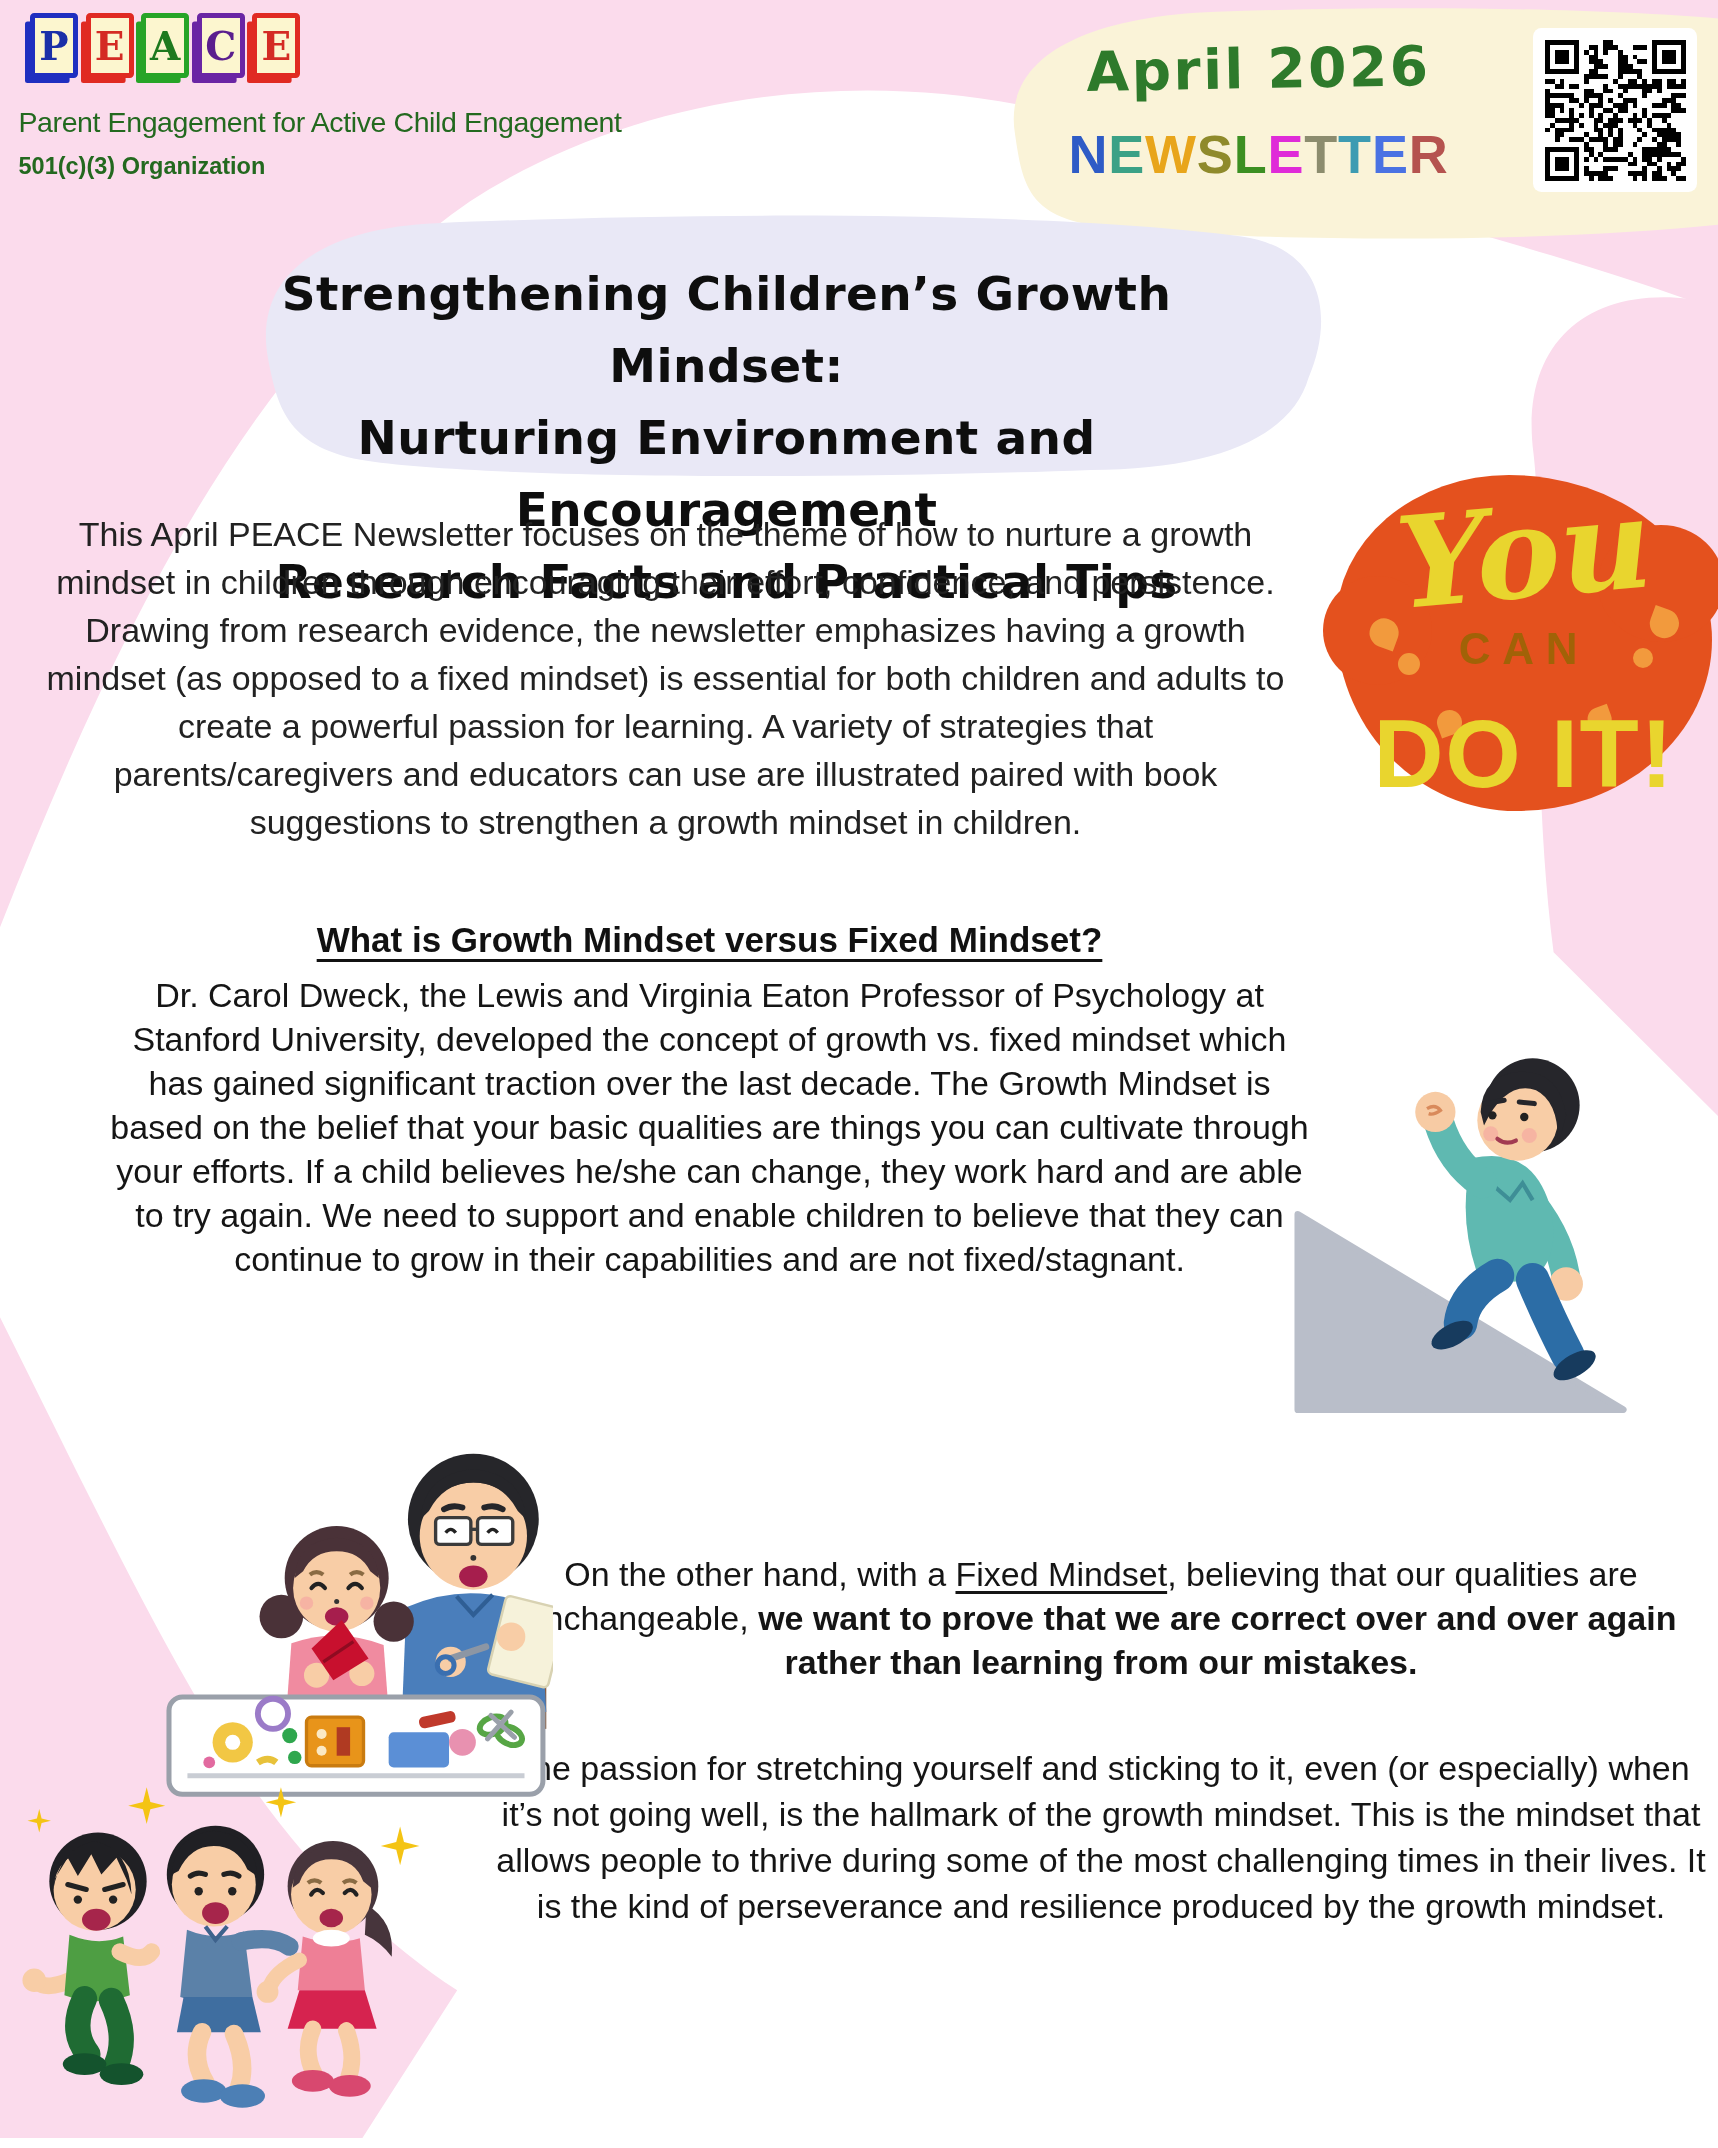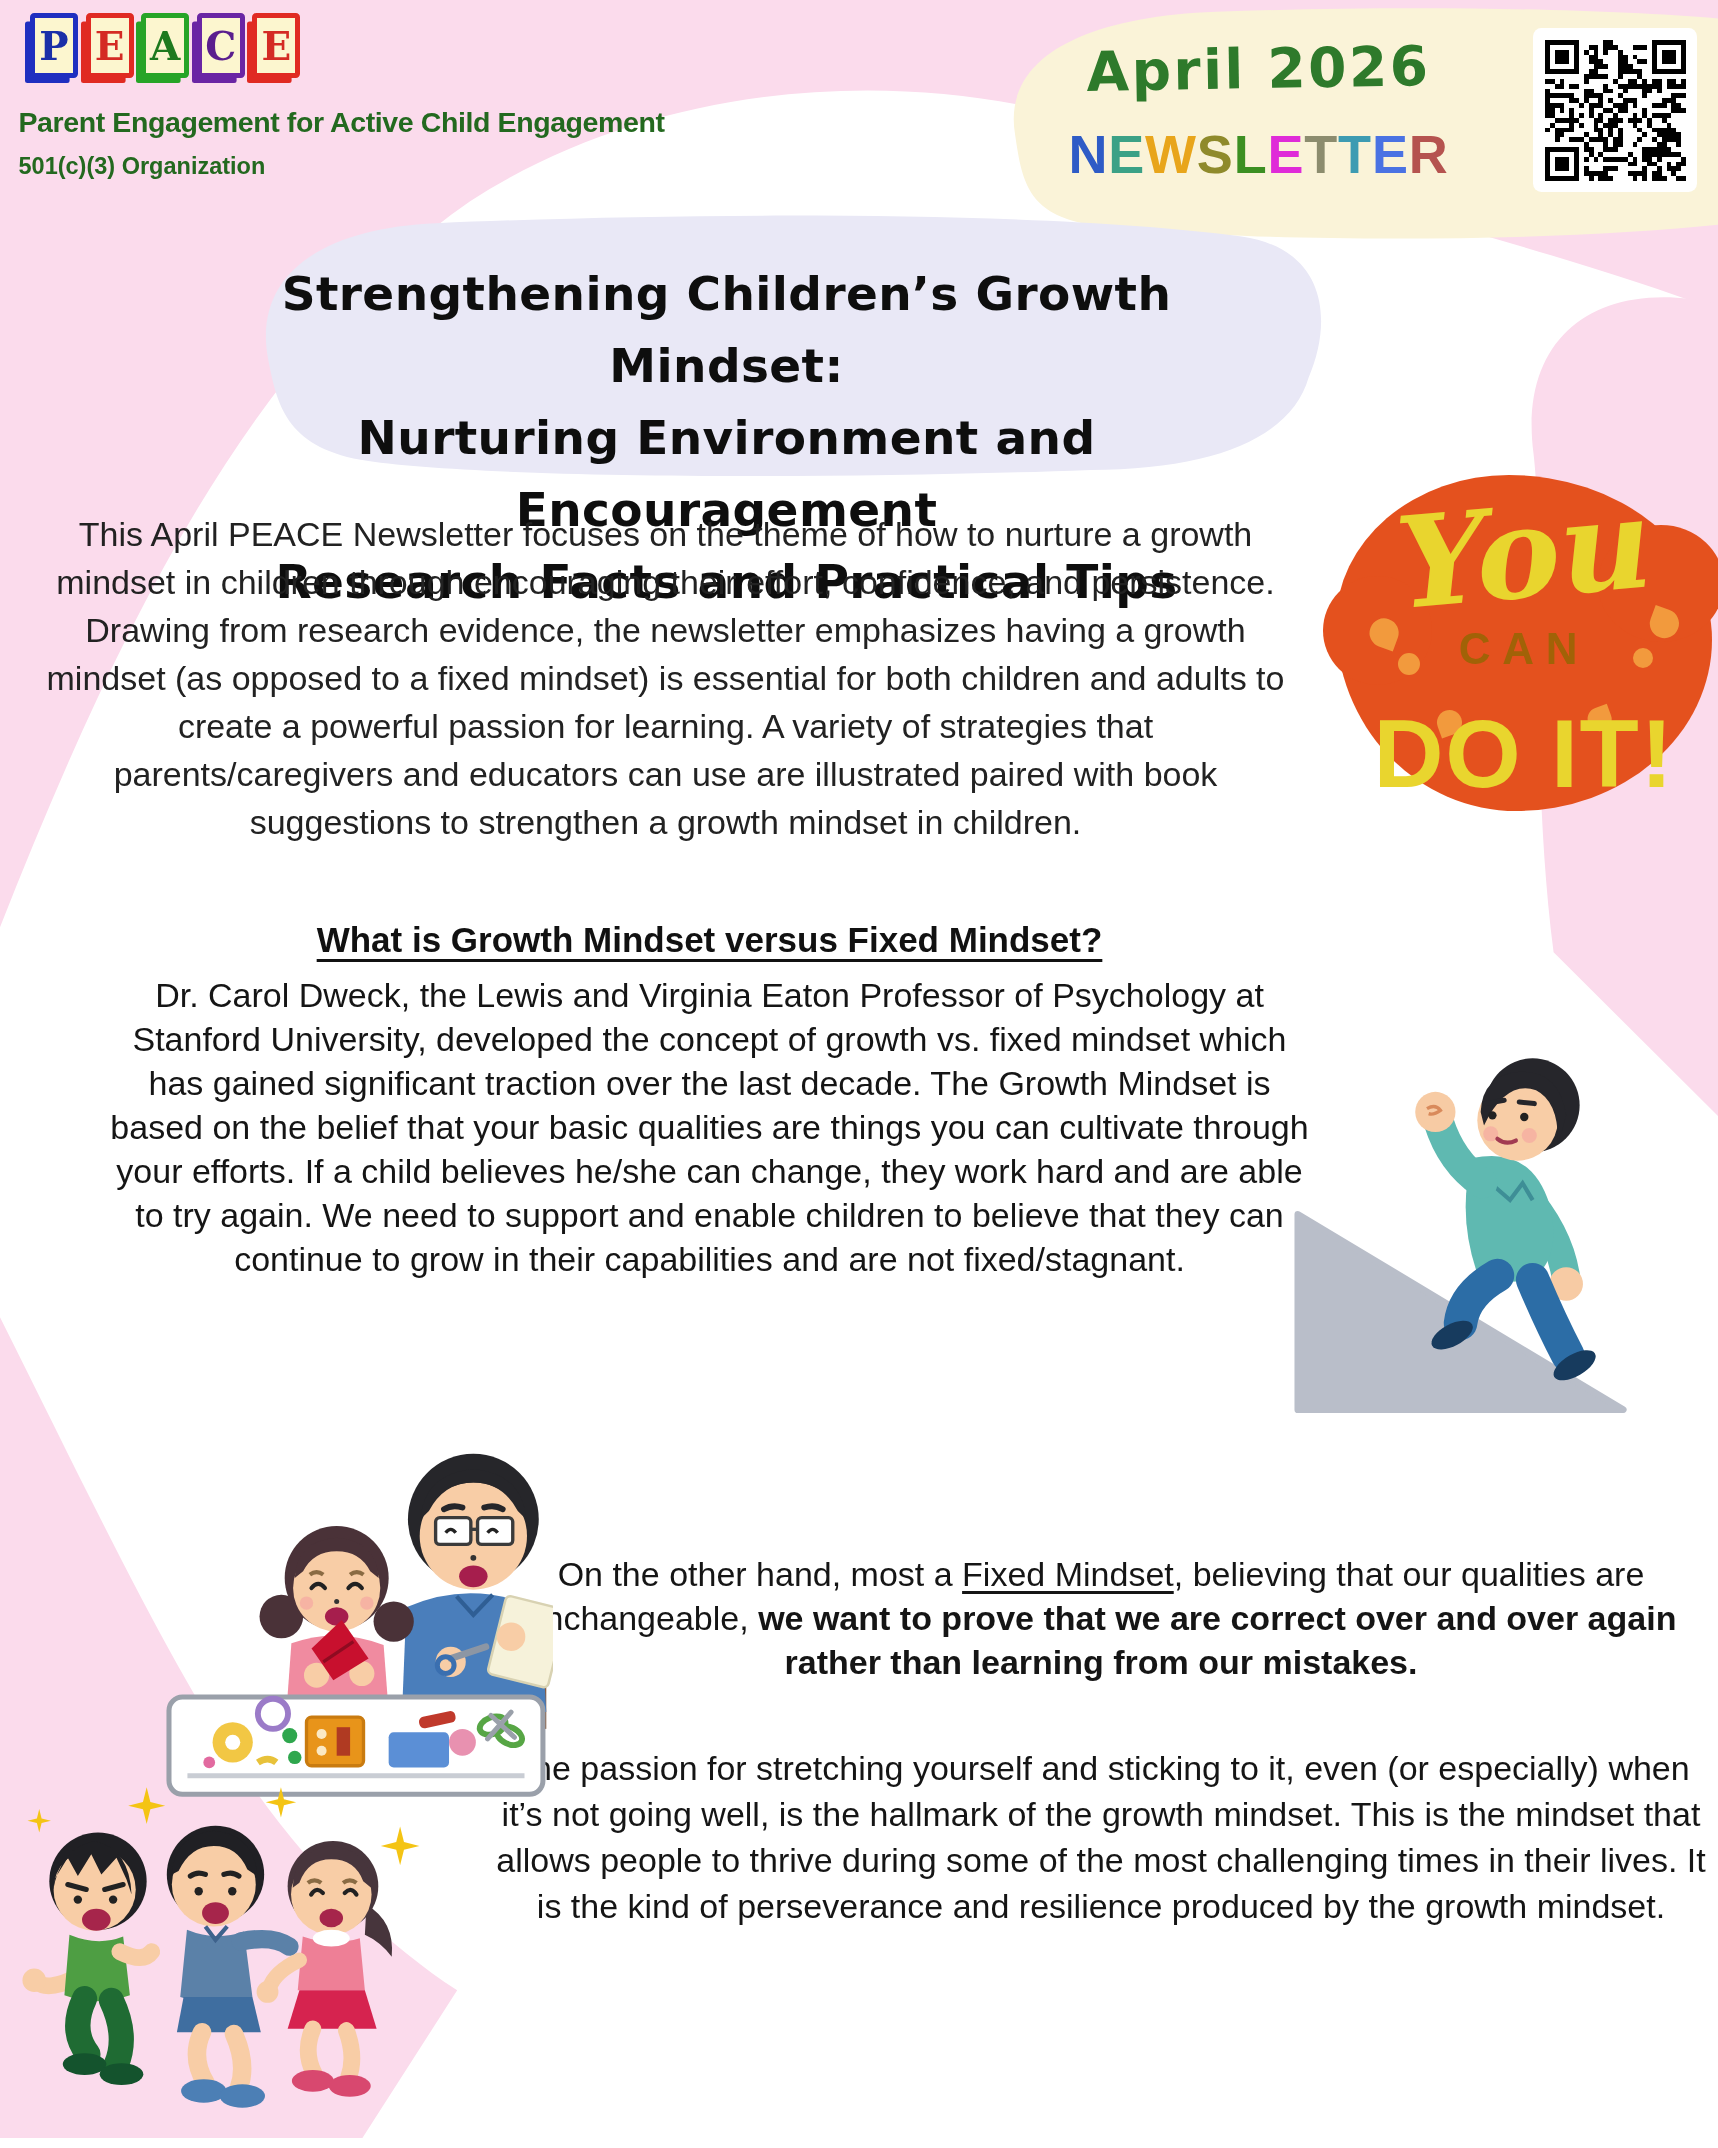--- a/index.html
+++ b/index.html
@@ -14,21 +14,21 @@
 
   
   .logo { position:absolute; left:30px; top:13.4px; display:flex; gap:7.6px; }
   .block {
     width:48px; height:65px; border:5.9px solid var(--bc); border-radius:4.2px;
     display:flex; align-items:center; justify-content:center;
     box-shadow:-6.7px 6.7px 0 -1.7px var(--bc);
     font-family:"DejaVu Serif", serif; font-weight:bold; font-size:39px;
     color:var(--lc);
   }
-  .org-name { position:absolute; left:18.5px; top:106px; font-size:28.5px; font-weight:bold; color:#23691F; letter-spacing:-0.4px;}
+  .org-name { position:absolute; left:18.5px; top:106px; font-size:28.5px; font-weight:normal; color:#23691F; letter-spacing:-0.4px;}
   .org-type { position:absolute; left:18.5px; top:153px; font-size:23.5px; font-weight:bold; color:#23691F; }
 
   
   .issue {
     position:absolute; left:1011px; top:37px; width:495px; text-align:center;
     font-family:"DejaVu Sans", sans-serif; font-weight:bold; font-size:55px;
     color:#2E7A2B; letter-spacing:2.5px; transform:rotate(-1deg);
   }
   .newsletter-word {
     position:absolute; left:1011px; top:123px; width:495px; text-align:center;
@@ -505,21 +505,21 @@
       <circle cx="262" cy="126" r="9" fill="#F5A9A1" opacity="0.7"></circle>
       <circle cx="308" cy="128" r="9" fill="#F5A9A1" opacity="0.7"></circle>
       <path d="M 270,132 Q 280,140 292,134" stroke="#A23B52" stroke-width="5" fill="none" stroke-linecap="round"></path>
       <path d="M 270,295 Q 230,318 226,352" stroke="#2C6DA6" stroke-width="40" fill="none" stroke-linecap="round"></path>
       <ellipse cx="216" cy="366" rx="27" ry="13" fill="#173B5E" transform="rotate(-28 216 366)"></ellipse>
       <path d="M 312,300 Q 334,352 354,390" stroke="#2C6DA6" stroke-width="40" fill="none" stroke-linecap="round"></path>
       <ellipse cx="362" cy="402" rx="28" ry="13" fill="#173B5E" transform="rotate(-30 362 402)"></ellipse>
     </g>
   </svg>
 
-  <p class="fixed-p"><span>On the other hand, most a </span><span class="u">Fixed Mindset</span><span>, believing that our qualities are unchangeable, </span><span class="b">we want to prove that we are correct over and over again rather than learning from our mistakes.</span></p>
+  <p class="fixed-p"><span>On the other hand, with a </span><span class="u">Fixed Mindset</span><span>, believing that our qualities are unchangeable, </span><span class="b">we want to prove that we are correct over and over again rather than learning from our mistakes.</span></p>
 
   <p class="passion-p">The passion for stretching yourself and sticking to it, even (or especially) when it’s not going well, is the hallmark of the growth mindset. This is the mindset that allows people to thrive during some of the most challenging times in their lives. It is the kind of perseverance and resilience produced by the growth mindset.</p>
 
   <svg class="illus" style="left:117px; top:1410px;" width="436" height="403" viewBox="0 0 520 480">
     <g>
       <rect x="480" y="320" width="32" height="60" fill="#8A5A3B"></rect>
       <circle cx="425" cy="130" r="78" fill="#26262A"></circle>
       <circle cx="425" cy="150" r="64" fill="#F8CDA6"></circle>
       <path d="M 362,130 Q 366,76 425,70 Q 484,76 488,130 L 478,120 Q 460,86 425,86 Q 390,86 372,120 Z" fill="#26262A"></path>
       <path d="M 390,118 Q 400,112 412,116" stroke="#26262A" stroke-width="7" fill="none" stroke-linecap="round"></path>

